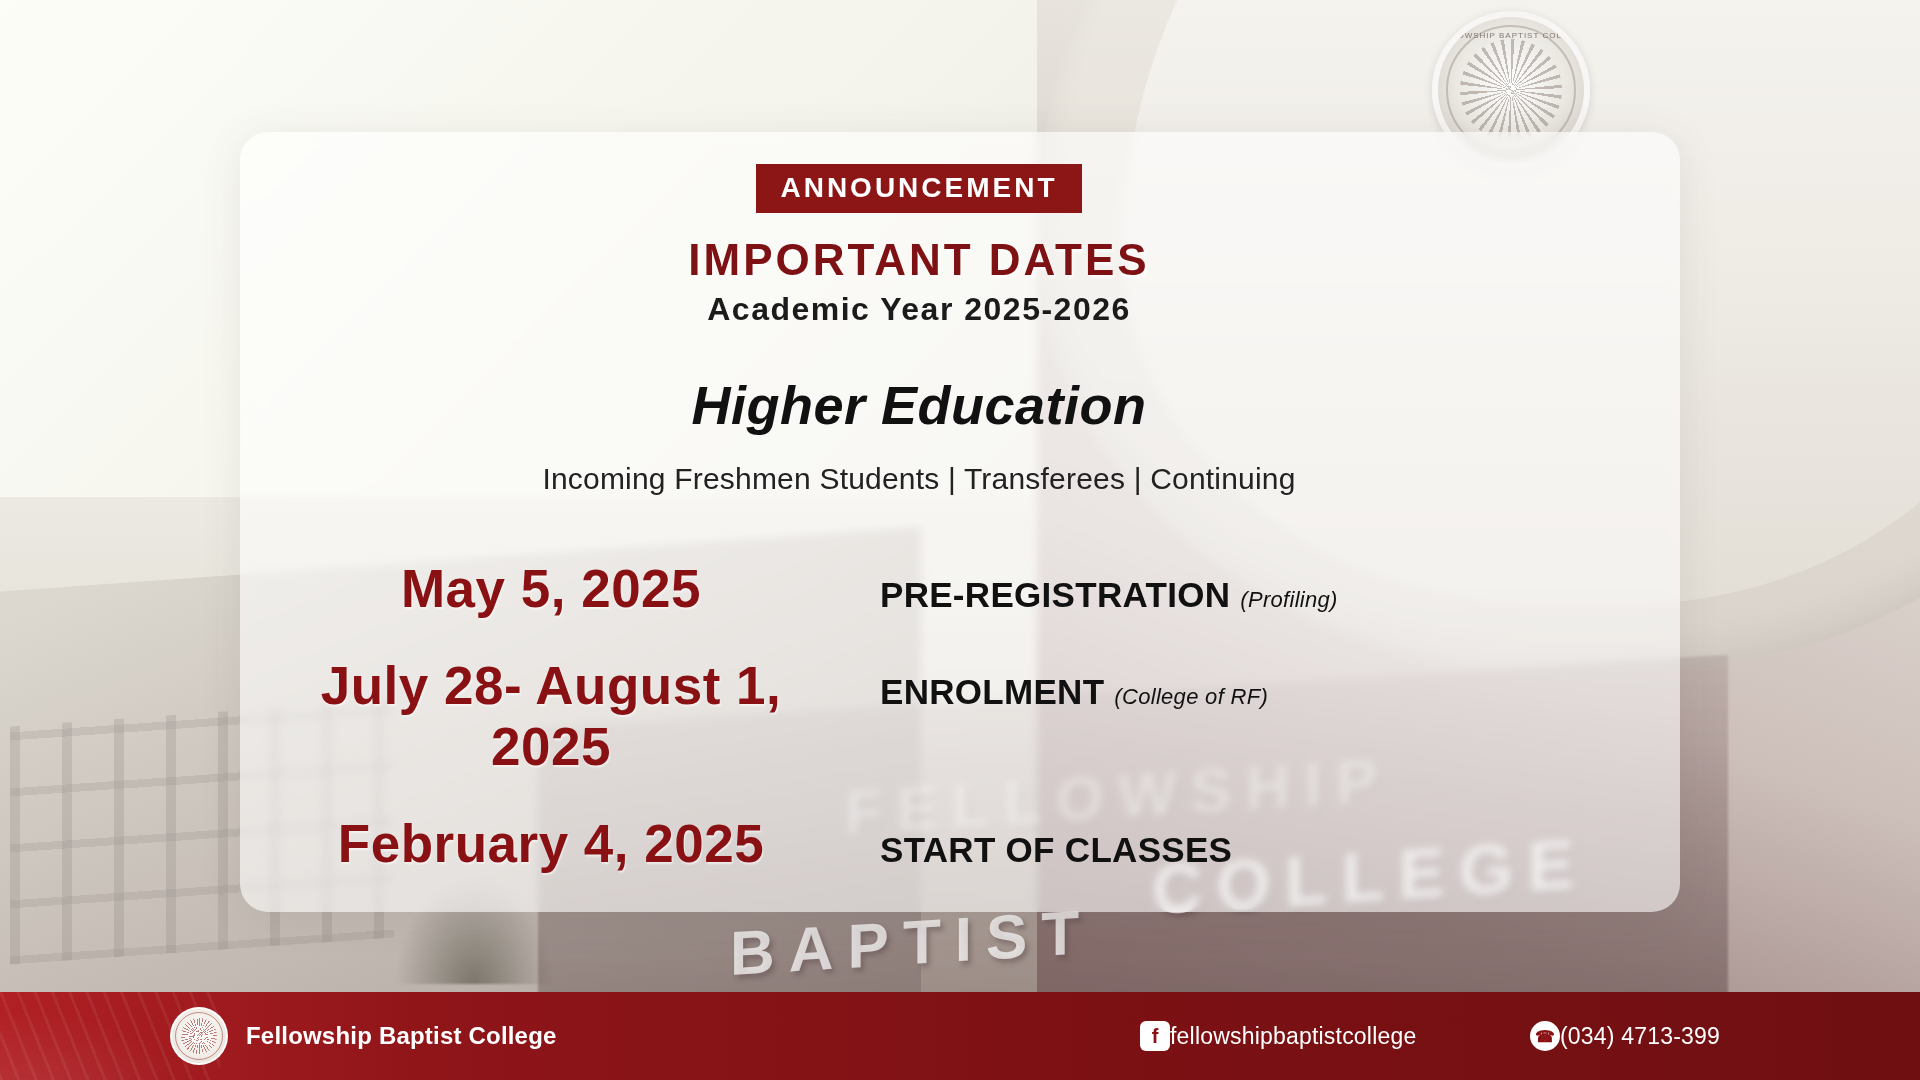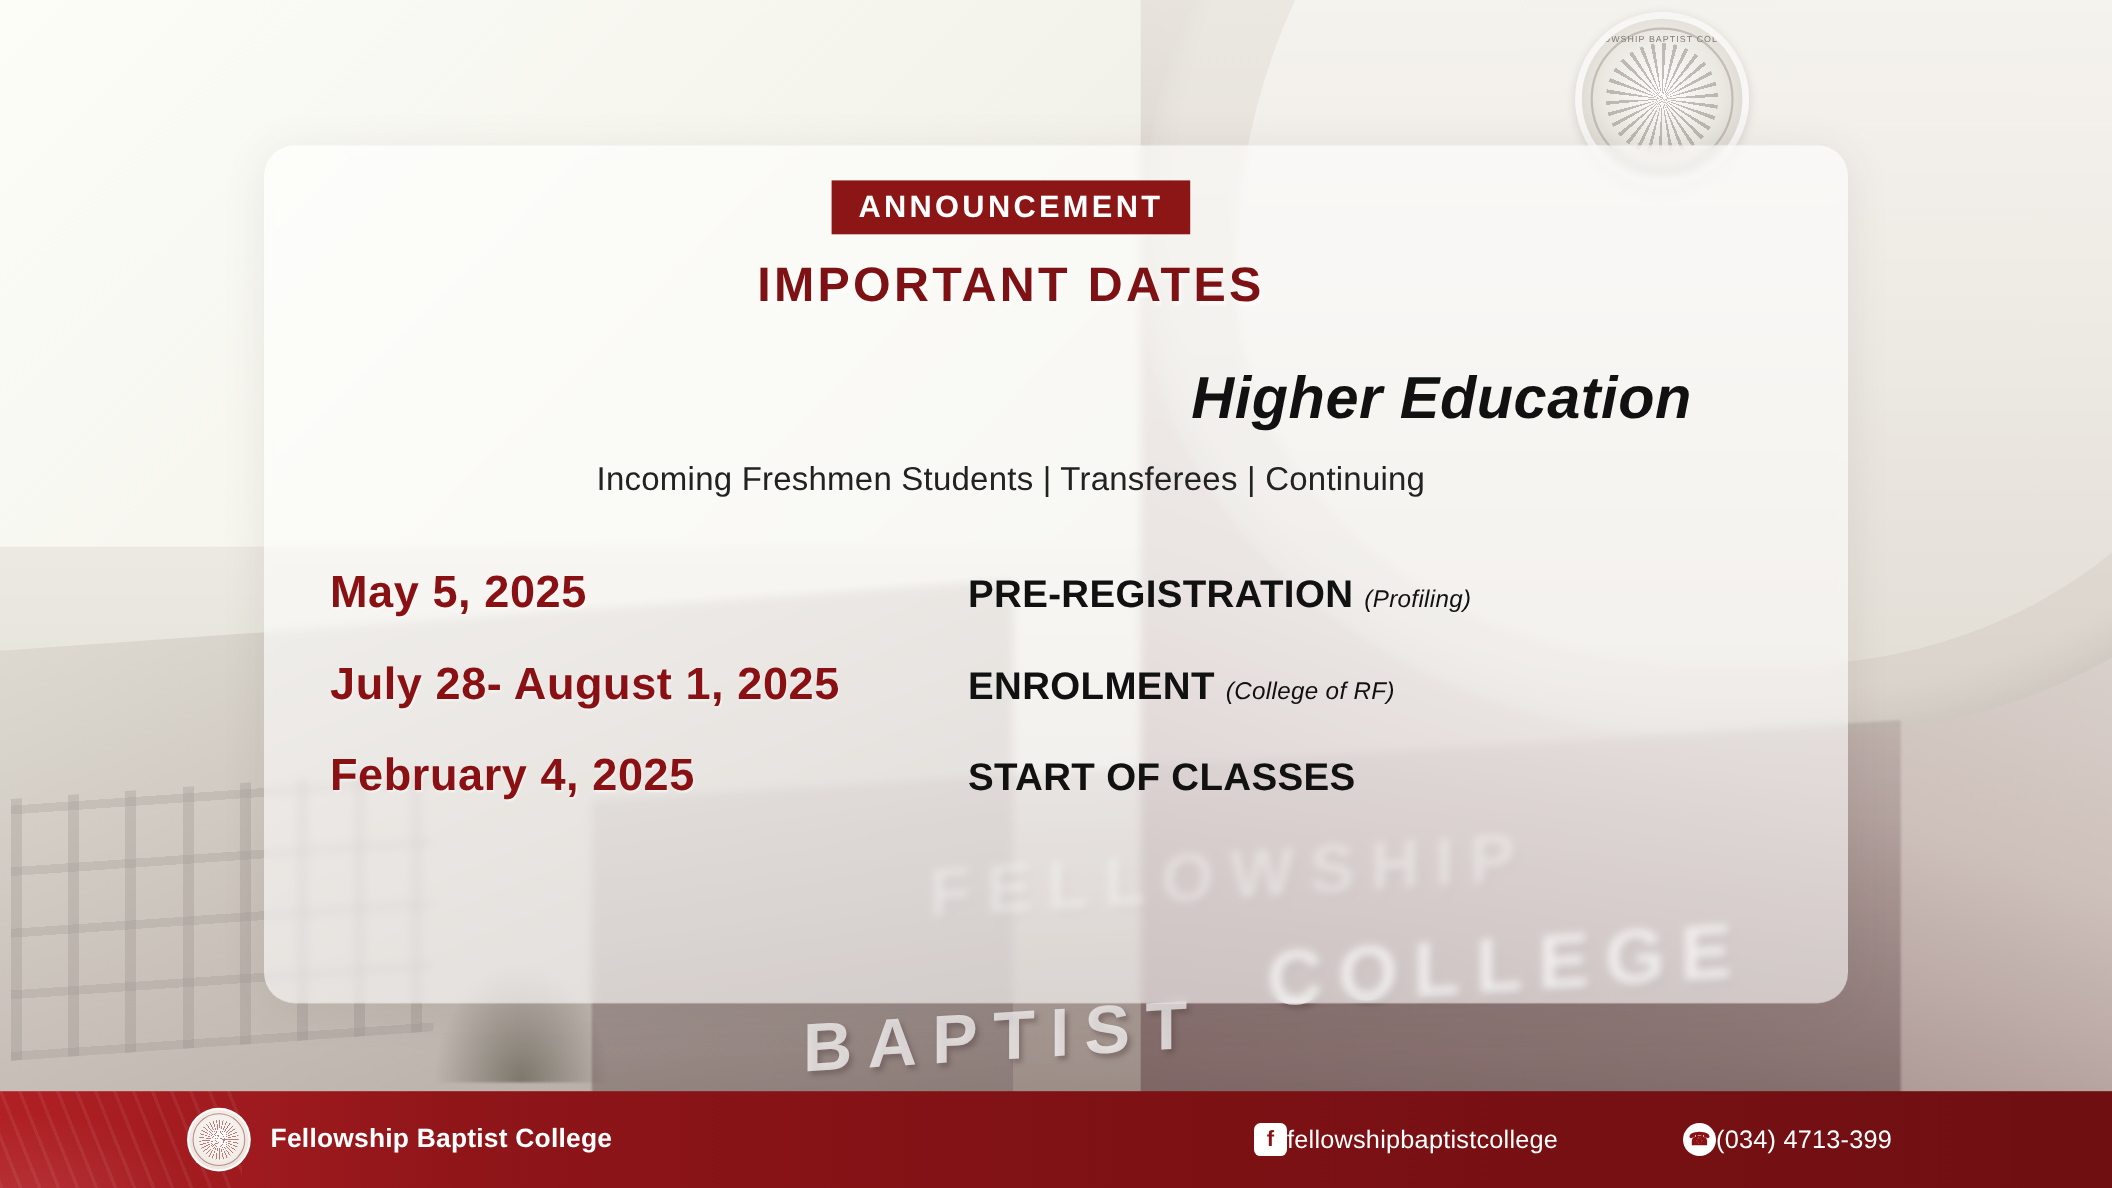--- a/index.html
+++ b/index.html
@@ -179,21 +179,21 @@
   .subtitle {
     text-align: center;
     margin-top: 6px;
     color: #1b1b1b;
     font-weight: 700;
     font-size: 32px;
     letter-spacing: 1.5px;
   }
 
   .program {
-    text-align: right;
+    text-align: center;
     margin-top: 46px;
     color: #111111;
     font-weight: 700;
     font-style: italic;
     font-size: 54px;
     letter-spacing: 0.5px;
   }
 
   .audience {
     text-align: center;
@@ -208,25 +208,25 @@
     margin-top: 62px;
     width: 100%;
   }
   .date-row {
     display: flex;
     align-items: baseline;
     margin-bottom: 36px;
   }
   .date-col {
     width: 580px;
-    text-align: left;
+    text-align: center;
     padding-right: 78px;
     color: #8a1113;
     font-weight: 700;
-    font-size: 41px;
+    font-size: 53px;
     letter-spacing: 0.5px;
     text-shadow: 1px 2px 2px rgba(255,255,255,0.6);
   }
   .event-col {
     flex: 1;
     color: #111111;
     font-weight: 700;
     font-size: 35px;
     letter-spacing: 0.3px;
     white-space: nowrap;
@@ -342,20 +342,21 @@
 
   <div class="card"></div>
 
   <div class="content">
 
     <div class="announce-wrap">
       <div class="announce">ANNOUNCEMENT</div>
     </div>
 
     <div class="title">IMPORTANT DATES</div>
+    <div class="subtitle">Academic Year 2025-2026</div>
     <div class="program">Higher Education</div>
     <div class="audience">Incoming Freshmen Students | Transferees | Continuing</div>
 
     <div class="dates">
 
       <div class="date-row">
         <div class="date-col">May 5, 2025</div>
         <div class="event-col">
           <span>PRE-REGISTRATION</span><span class="event-note">(Profiling)</span>
         </div>

